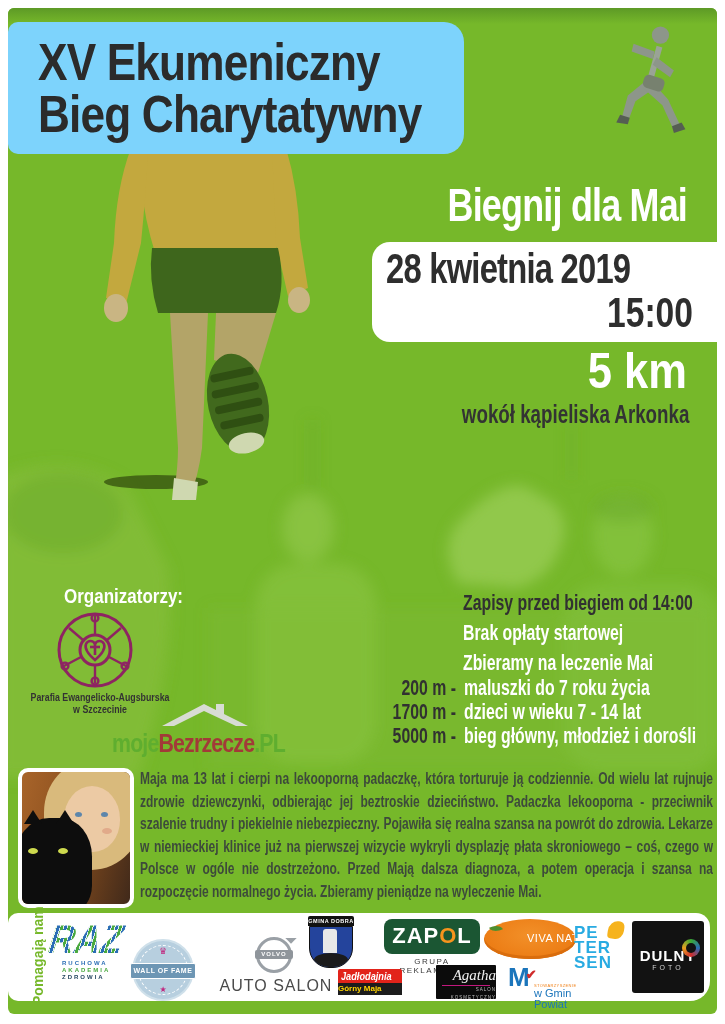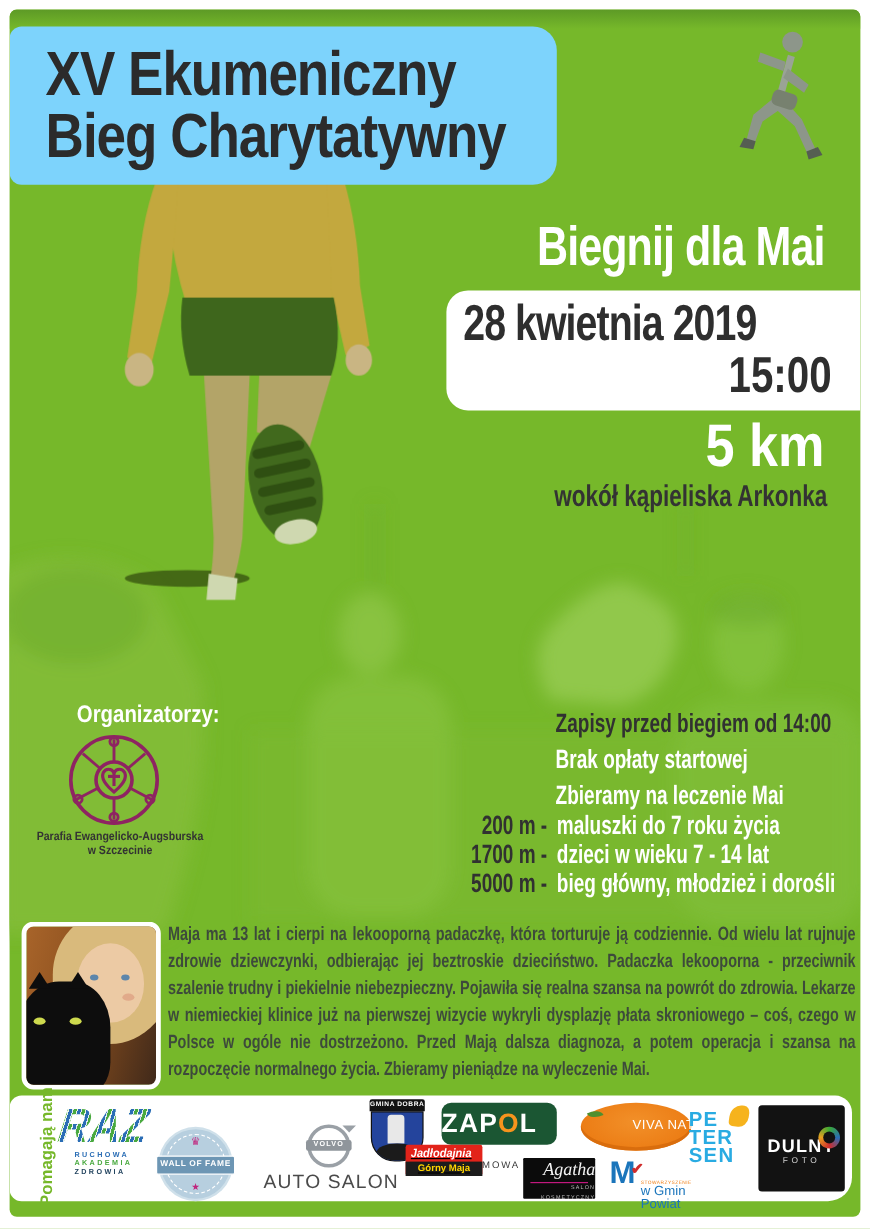--- a/index.html
+++ b/index.html
@@ -69,25 +69,25 @@
   .powiat .cap{font-size:8px;color:#3a3a3a;letter-spacing:.5px;}
   .volvo{position:absolute;left:248px;top:24px;width:36px;height:36px;border:3px solid #9aa0a6;border-radius:50%;box-sizing:border-box;}
   .volvo .arr{position:absolute;right:-6px;top:-6px;width:0;height:0;border-left:8px solid transparent;border-bottom:8px solid #9aa0a6;transform:rotate(45deg);}
   .volvobar{position:absolute;left:-4px;right:-4px;top:10px;height:9px;background:#8f959b;border-radius:2px;color:#fff;font-size:6px;font-weight:bold;text-align:center;line-height:9px;letter-spacing:1px;}
   .autobruno{position:absolute;left:208px;top:64px;width:120px;text-align:center;font-size:16px;color:#4a4a4a;letter-spacing:1px;white-space:nowrap;}
   .gmina{position:absolute;left:300px;top:3px;width:46px;}
   .gmban{background:#111;color:#fff;font-size:5.5px;font-weight:bold;text-align:center;letter-spacing:.5px;padding:2px 0;border-radius:2px 2px 0 0;}
   .gmshield{width:42px;height:40px;margin:0 auto;background:#24449c;border-radius:0 0 20px 20px;position:relative;overflow:hidden;border:1px solid #111;}
   .gmtower{position:absolute;left:13px;top:2px;width:14px;height:24px;background:#e8e8e8;border-radius:3px 3px 0 0;}
   .gmrock{position:absolute;left:4px;bottom:0;width:34px;height:14px;background:#1b1b1b;border-radius:50% 50% 0 0;}
-  .zapol{position:absolute;left:360px;top:6px;width:96px;}
+  .zapol{position:absolute;left:376px;top:6px;width:96px;text-align:center;}
   .zapbox{background:#1b5633;border-radius:8px;color:#fff;font-size:22px;font-weight:bold;letter-spacing:1px;padding:4px 0 5px;position:relative;}
   .zapo{color:#f7941d;}
   .zapsub{font-size:8px;color:#3a3a3a;letter-spacing:1.5px;margin-top:3px;}
-  .jadlo{position:absolute;left:330px;top:41px;width:64px;background:#e2231a;border-radius:2px;padding:2px 3px 0;box-sizing:border-box;text-align:center;text-decoration:underline;}
+  .jadlo{position:absolute;left:330px;top:56px;width:64px;background:#e2231a;border-radius:2px;padding:2px 3px 0;box-sizing:border-box;text-align:left;}
   .jadlo .l1{color:#fff;font-style:italic;font-size:10px;font-weight:bold;white-space:nowrap;transform:scaleX(.92);transform-origin:0 0;}
   .jadlo .l2{background:#1c1c1c;color:#ffd400;font-size:8px;font-weight:bold;margin:1px -3px 0;padding:1px 0 2px;white-space:nowrap;}
   .viva{position:absolute;left:476px;top:6px;width:92px;height:40px;background:radial-gradient(ellipse at 50% 40%,#f29029 0%,#ec7d15 70%);border-radius:50%;box-shadow:inset 0 -3px 0 #d96d0d;}
   .viva .vt{position:absolute;left:0;right:0;top:13px;text-align:left;color:#fff;font-family:Liberation Sans, sans-serif;font-size:11px;letter-spacing:.5px;white-space:nowrap;margin-left:43px;}
   .leaf{position:absolute;left:6px;top:6px;width:12px;height:7px;background:#4f8f2f;border-radius:0 100% 0 100%;transform:rotate(-25deg);}
   .agatha{position:absolute;left:428px;top:52px;width:60px;height:34px;background:#0b0b0b;text-align:right;border-radius:1px;}
   .agatha .sc{color:#f2f2f2;font-family:"Liberation Serif",serif;font-style:italic;font-size:15px;line-height:20px;}
   .agatha .ln{height:1px;background:#c2187e;margin:0 6px;}
   .agatha .sub{color:#bfbfbf;font-size:4.5px;letter-spacing:1px;line-height:8px;}
   .mw{position:absolute;left:500px;top:52px;width:70px;}
@@ -200,20 +200,28 @@
       </g>
       <path d="M40,50 C33,44 29,39 31,34 C33,30 38,30 40,34 C42,30 47,30 49,34 C51,39 47,44 40,50 Z" stroke-width="2.6"></path>
       <line x1="40" y1="32" x2="40" y2="45" stroke-width="2.6"></line>
       <line x1="35" y1="37" x2="45" y2="37" stroke-width="2.6"></line>
     </g>
   </svg>
   <div class="parafia">
     <div>Parafia Ewangelicko-Augsburska</div>
     <div>w Szczecinie</div>
   </div>
+  <div class="moje">
+    <svg class="roof" width="90" height="26" viewBox="0 0 90 26">
+      <path d="M2,24 L44,2 L56,8 L56,2 L64,2 L64,12 L88,24 L76,24 L44,9 L14,24 Z" fill="#d8dcd4"></path>
+    </svg>
+    <div class="txt nowrap">
+      <span class="g">moje</span><span class="r">Bezrzecze</span><span class="g">.PL</span>
+    </div>
+  </div>
 
   <div class="info">
     <div class="dk">Zapisy przed biegiem od 14:00</div>
     <div class="wt">Brak opłaty startowej</div>
     <div class="wt">Zbieramy na leczenie Mai</div>
   </div>
 
   <div class="dists">
     <div class="drow">
       <span class="n">200 m -</span>

